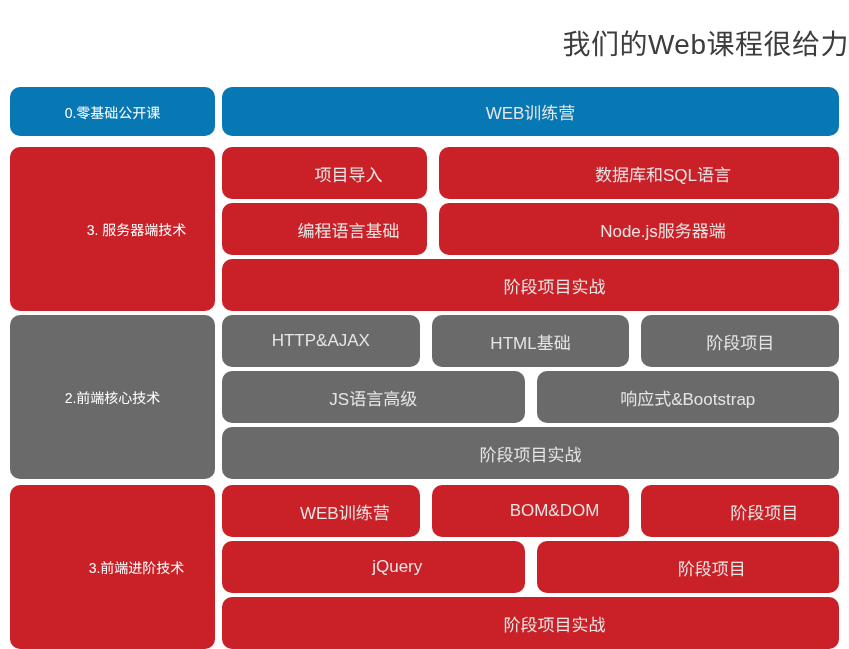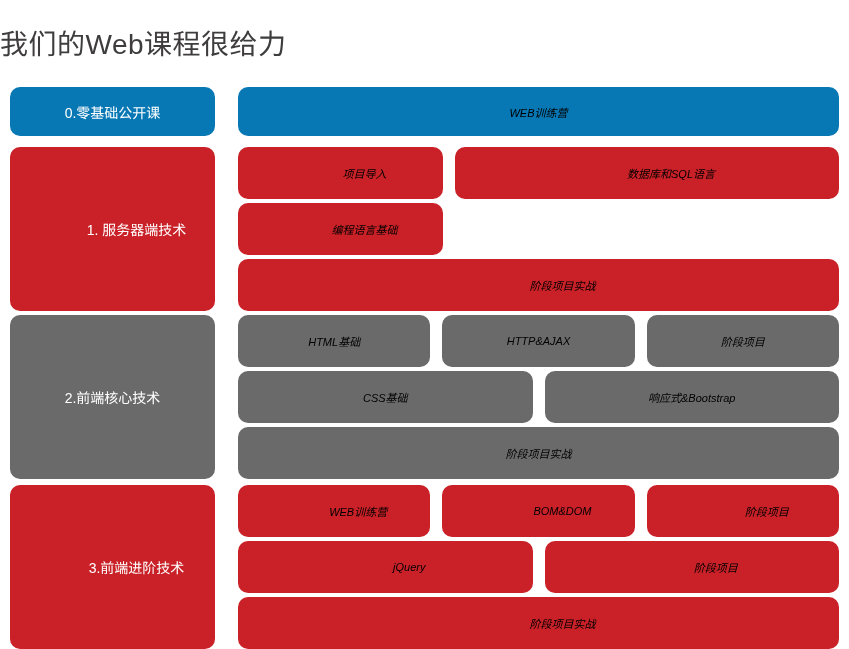--- a/index.html
+++ b/index.html
@@ -2,37 +2,37 @@
 <html lang="zh-CN" style="--blue: #0878b5; --red: #c92127; --gray: #6a6a6a; --title: #3e3c3c;"><head>
 <meta charset="utf-8">
 <style>
   * { box-sizing: border-box; margin: 0; padding: 0; }
   html, body { background: #fff; }
   body {
     width: 849px; height: 649px; overflow: hidden;
     font-family: "Liberation Sans", "DejaVu Sans", sans-serif;
   }
   .page-title {
-    text-align: left;
+    text-align: right;
     font-size: 28px;
     font-weight: 400;
     color: var(--title, #3e3c3c);
     padding-top: 22px;
     height 60px;
     letter-spacing: 0.5px;
   }
   .board {
     padding: 25px 10px 0 10px;
   }
   .section {
     display: flex;
   }
   .stage {
     flex: 0 0 205px;
-    margin-right: 23px;
+    margin-right: 7px;
     border-radius: 10px;
     color: #fff;
     font-size: 14px;
     display: flex;
     align-items: center;
     justify-content: center;
   }
   .courses {
     flex: 1;
     display: flex;
@@ -40,26 +40,25 @@
     justify-content: space-between;
   }
   .row {
     display: flex;
     height: 52px;
   }
   .row + .row { margin-top: 4px; border-radius: 7px; }
   .cell {
     flex: 1;
     border-radius: 10px;
-    color: #000000;
-    font-size: 11px;
+    color: #e5e5e5;
+    font-size: 17px;
     display: flex;
     align-items: center;
     justify-content: center;
-    font-style: italic;
   }
   .cell + .cell { margin-left: 12px; }
   .cell.fixed { flex: 0 0 205px; }
   .section-blue  { height: 49px; }
   .section-blue .stage, .section-blue .cell { background: var(--blue, #0878b5); }
   .section-red .stage, .section-red .cell   { background: var(--red,  #c92127); padding-left: 48px; }
   .section-gray .stage, .section-gray .cell { background: var(--gray, #6a6a6a); }
   .section-blue .row { height: 49px; }
   .sec-1 { margin-top: 11px; }
   .sec-2 { margin-top: 4px; }
@@ -75,45 +74,46 @@
   <div class="section section-blue">
     <div class="stage">0.零基础公开课</div>
     <div class="courses">
       <div class="row">
         <div class="cell">WEB训练营</div>
       </div>
     </div>
   </div>
 
   <div class="section section-red sec-1">
-    <div class="stage">1. 服务器端技术</div>
+    <div class="stage">3. 服务器端技术</div>
     <div class="courses">
       <div class="row">
         <div class="cell fixed">项目导入</div>
         <div class="cell">数据库和SQL语言</div>
       </div>
       <div class="row">
         <div class="cell fixed">编程语言基础</div>
+        <div class="cell">Node.js服务器端</div>
       </div>
       <div class="row">
         <div class="cell">阶段项目实战</div>
       </div>
     </div>
   </div>
 
   <div class="section section-gray sec-2">
     <div class="stage">2.前端核心技术</div>
     <div class="courses">
       <div class="row">
+        <div class="cell">HTTP&amp;AJAX</div>
         <div class="cell">HTML基础</div>
-        <div class="cell">HTTP&amp;AJAX</div>
         <div class="cell">阶段项目</div>
       </div>
       <div class="row">
-        <div class="cell">CSS基础</div>
+        <div class="cell">JS语言高级</div>
         <div class="cell">响应式&amp;Bootstrap</div>
       </div>
       <div class="row">
         <div class="cell">阶段项目实战</div>
       </div>
     </div>
   </div>
 
   <div class="section section-red sec-3">
     <div class="stage">3.前端进阶技术</div>

